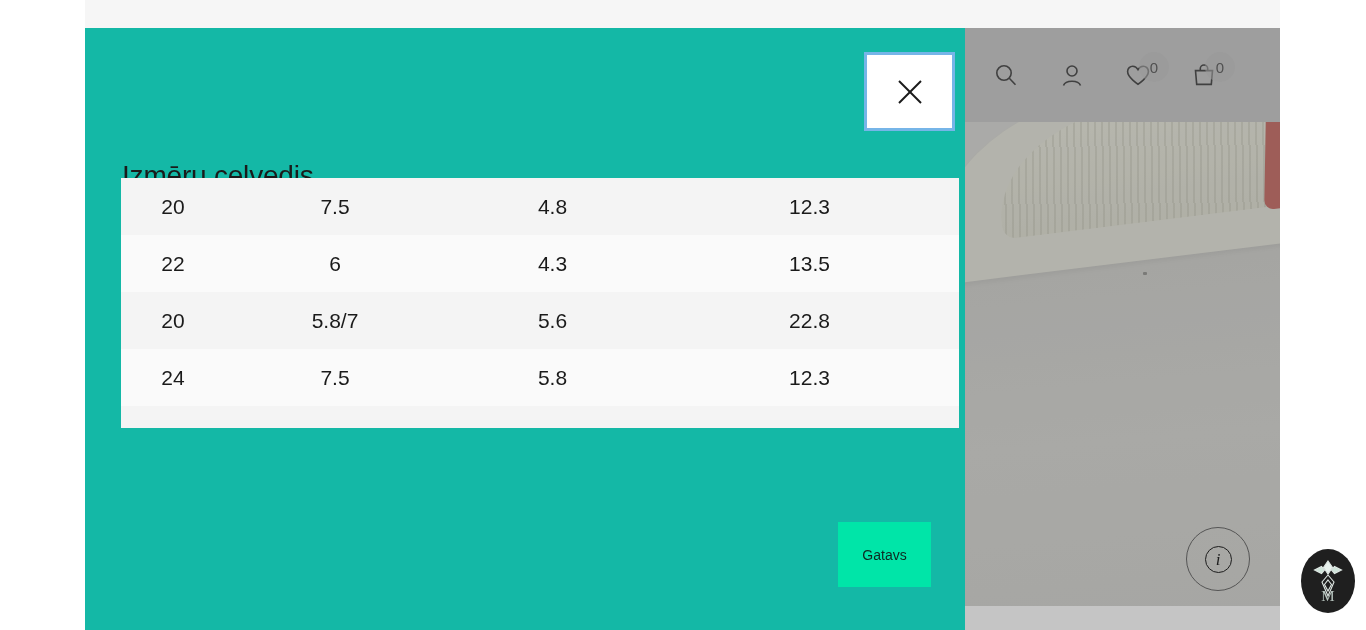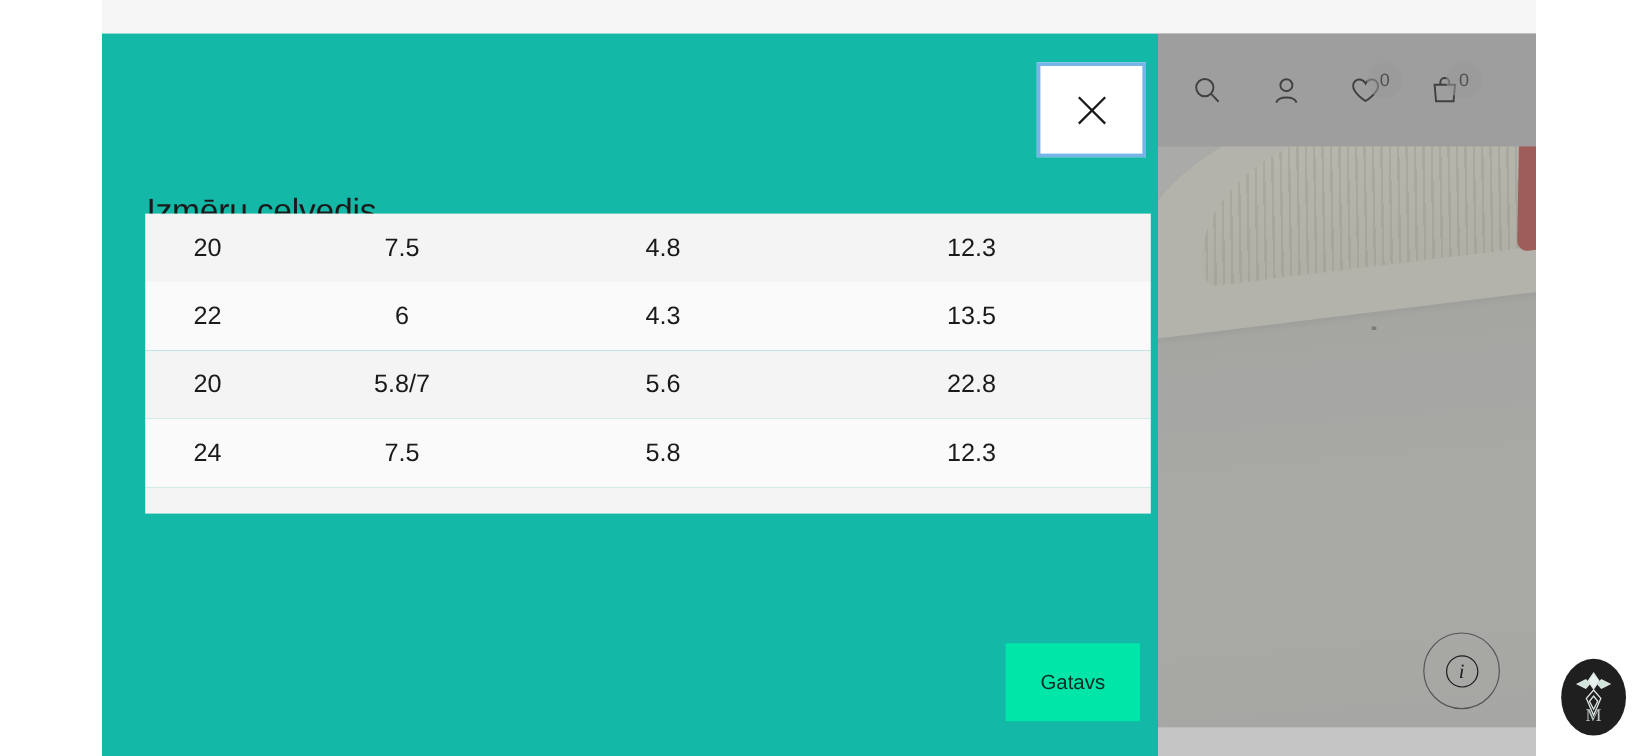--- a/index.html
+++ b/index.html
@@ -244,27 +244,27 @@
   #size-table tr:nth-child(even) { background: #fafafa; }
   #size-table tr.filler td { height: 22px; }
   #size-table col.c1 { width: 104px; }
   #size-table col.c2 { width: 220px; }
   #size-table col.c3 { width: 215px; }
   #size-table col.c4 { width: 299px; }
 
   #done-btn {
     position: absolute;
     left: 753px;
-    top: 508px;
-    width: 112px;
+    top: 494px;
+    width: 93px;
     height: 65px;
     background: #00e5a8;
     border: none;
     color: #0d2b22;
-    font-size: 17px;
+    font-size: 14px;
     font-family: "Liberation Sans", sans-serif;
     cursor: pointer;
     display: flex;
     align-items: center;
     justify-content: center;
   }
 </style>
 </head>
 <body>
 

